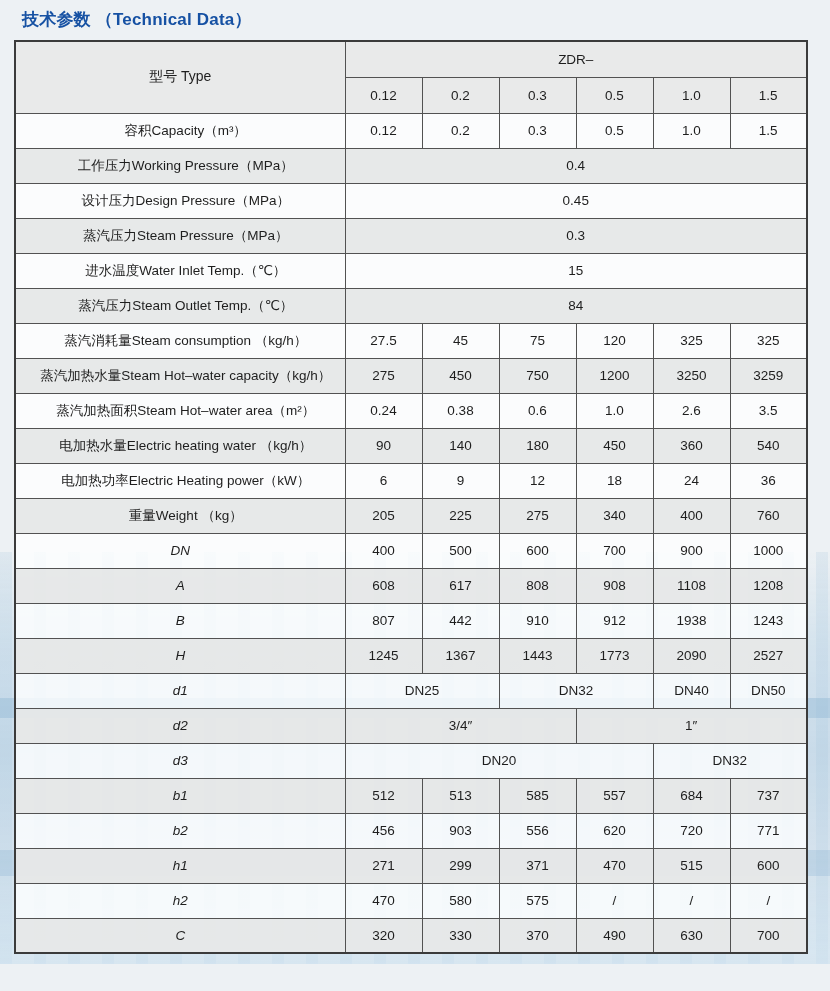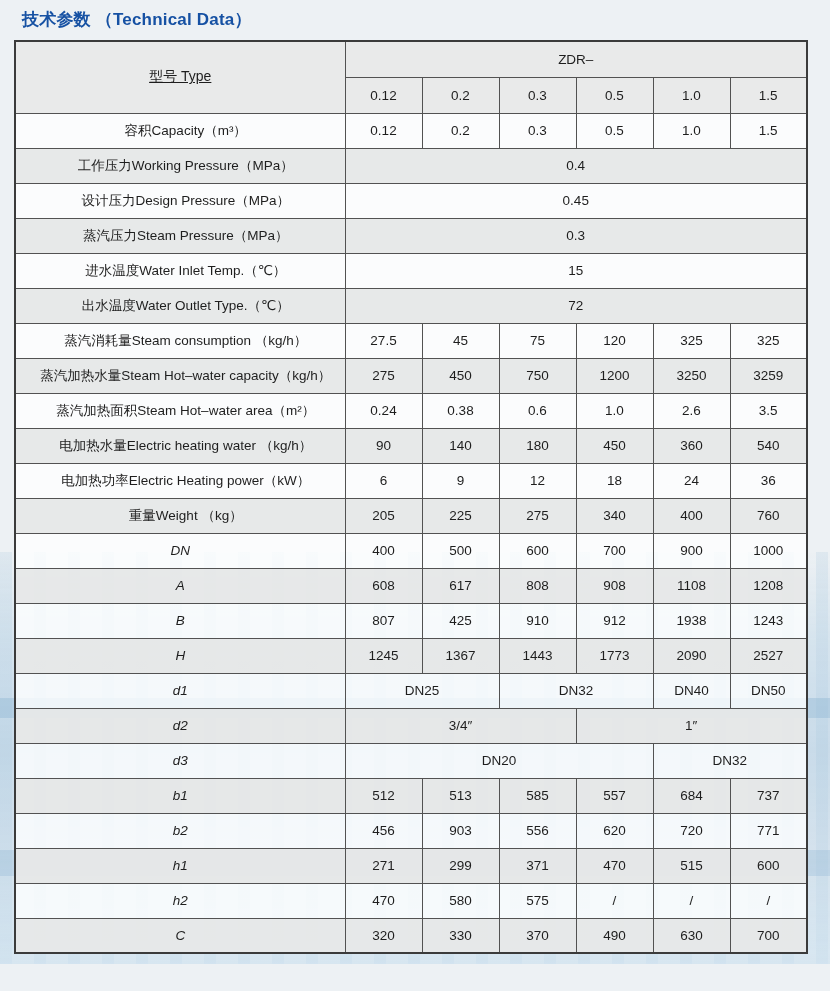--- a/index.html
+++ b/index.html
@@ -49,21 +49,21 @@
     border:2px solid #3b3b3b;
     z-index:2;
   }
   table.tech th, table.tech td {
     border:1px solid #525252;
     font-size:13.5px; color:#1e1e1e;
     text-align:center; vertical-align:middle;
     overflow:hidden; white-space:nowrap;
   }
   table.tech thead th { height:36px; background:rgba(232,233,233,0.96); font-weight:normal; }
-  table.tech thead th.corner { font-size:14px;text-decoration:underline; }
+  table.tech thead th.corner { font-size:14px; }
   table.tech tbody td { height:35px; }
   tr.plain td { background:rgba(254,255,255,0.80); }
   tr.shade td { background:rgba(231,232,232,0.95); }
   td.label-left { text-align:left; padding-left:11px; font-size:13px; }
   td.label-center { text-align:center; font-size:13.5px;font-style:italic; }
 </style>
 </head>
 <body>
 
 <div class="page">
@@ -116,22 +116,22 @@
         </tr>
         <tr class="shade">
           <td class="label-left">蒸汽压力Steam Pressure（MPa）</td>
           <td colspan="6">0.3</td>
         </tr>
         <tr class="plain">
           <td class="label-left">进水温度Water Inlet Temp.（℃）</td>
           <td colspan="6">15</td>
         </tr>
         <tr class="shade">
-          <td class="label-left">出水温度Water Outlet Type.（℃）</td>
-          <td colspan="6">72</td>
+          <td class="label-left">蒸汽压力Steam Outlet Temp.（℃）</td>
+          <td colspan="6">84</td>
         </tr>
         <tr class="plain">
           <td class="label-left">蒸汽消耗量Steam consumption （kg/h）</td>
           <td>27.5</td>
           <td>45</td>
           <td>75</td>
           <td>120</td>
           <td>325</td>
           <td>325</td>
         </tr>
@@ -194,21 +194,21 @@
           <td>608</td>
           <td>617</td>
           <td>808</td>
           <td>908</td>
           <td>1108</td>
           <td>1208</td>
         </tr>
         <tr class="plain">
           <td class="label-center">B</td>
           <td>807</td>
-          <td>425</td>
+          <td>442</td>
           <td>910</td>
           <td>912</td>
           <td>1938</td>
           <td>1243</td>
         </tr>
         <tr class="shade">
           <td class="label-center">H</td>
           <td>1245</td>
           <td>1367</td>
           <td>1443</td>

